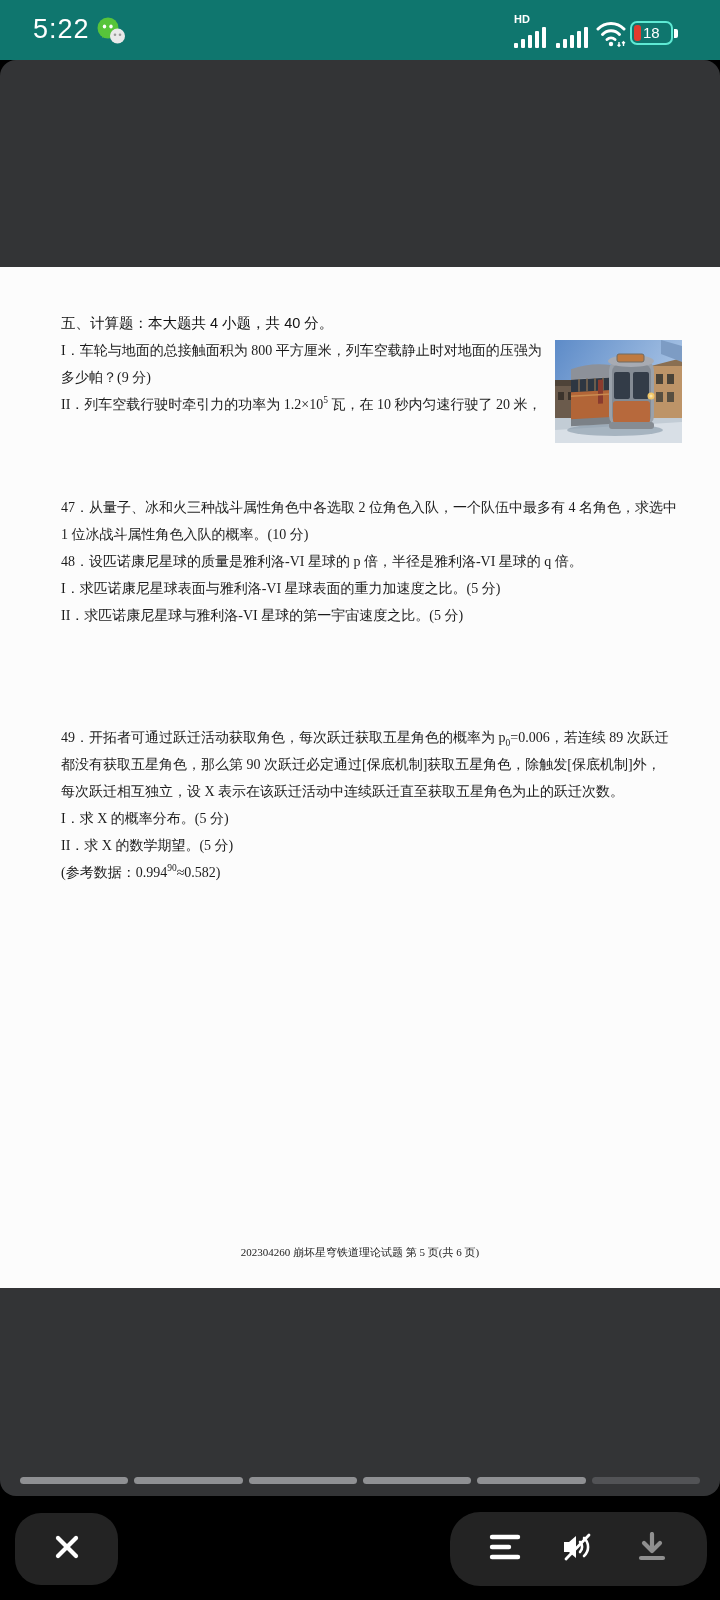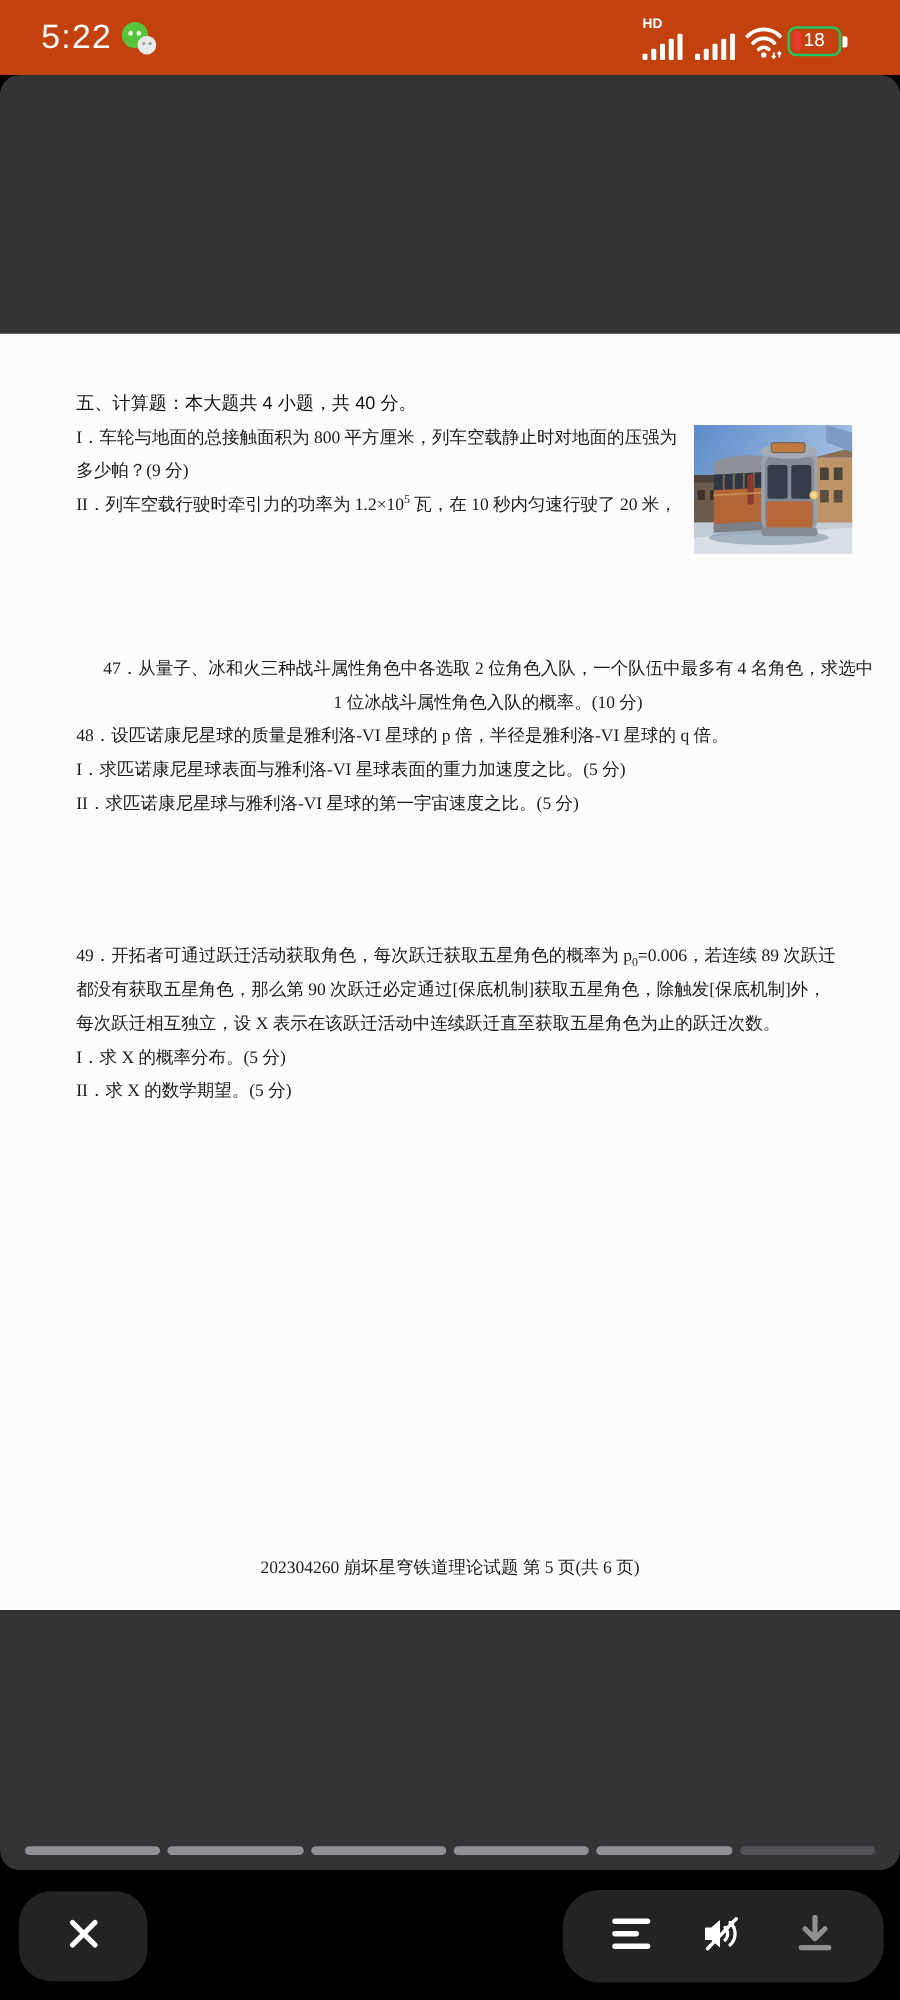--- a/index.html
+++ b/index.html
@@ -1,45 +1,45 @@
 <!DOCTYPE html>
 <html><head>
 <meta charset="utf-8">
 <style>
   html,body{margin:0;padding:0;background:#000;}
   .screen{position:relative;width:720px;height:1600px;background:#000;overflow:hidden;
           font-family:"Liberation Sans","DejaVu Sans",sans-serif;}
 
   
-  .status-bar{position:absolute;left:0;top:0;width:720px;height:60px;background:#c2410c;}
+  .status-bar{position:absolute;left:0;top:0;width:720px;height:60px;background:#0f766e;}
   .sb-time{position:absolute;left:33px;top:14px;color:#fff;font-size:27px;font-weight:400;letter-spacing:1px;}
   .sb-wechat{position:absolute;left:96px;top:16px;width:30px;height:30px;}
   .sb-hd{position:absolute;left:514px;top:13px;color:#fff;font-size:11px;font-weight:700;}
   .sig{position:absolute;top:24px;width:38px;height:24px;display:flex;align-items:flex-end;gap:3px;}
   .sig i{display:block;width:4px;background:#fff;border-radius:1px;}
   .sig.g1{left:514px;} .sig.g2{left:556px;}
   .sb-wifi{position:absolute;left:596px;top:20px;}
-  .sb-batt{position:absolute;left:630px;top:21px;width:43px;height:24px;border:2px solid #22c55e;border-radius:7px;box-sizing:border-box;}
+  .sb-batt{position:absolute;left:630px;top:21px;width:43px;height:24px;border:2px solid #5eead4;border-radius:7px;box-sizing:border-box;}
   .sb-batt .fill{position:absolute;left:2px;top:2px;bottom:2px;width:7px;background:#e23b2e;border-radius:3px;}
   .sb-batt .pct{position:absolute;left:11px;top:1px;color:#fff;font-size:15px;font-weight:500;}
   .sb-batt .tip{position:absolute;right:-7px;top:6px;width:4px;height:9px;background:#fff;border-radius:0 2px 2px 0;}
 
   
   .viewer{position:absolute;left:0;top:60px;width:720px;height:1436px;background:#333436;border-radius:16px;}
 
   
   .doc-page{position:absolute;left:0;top:207px;width:720px;height:1021px;background:#fcfcfc;color:#1c1c1c;
             font-family:"Liberation Serif","DejaVu Serif",serif;font-size:14px;}
   .doc-content{padding:43px 0 0 61px;}
   .line{height:27px;line-height:27px;white-space:nowrap;}
   .doc-heading{font-family:"Liberation Sans","DejaVu Sans",sans-serif;font-weight:400;font-size:14.5px;color:#111;}
-  .gap-q47{margin-top:104px;text-align:center;} .gap-q48{} .gap-q49{margin-top:95px;}
+  .gap-q47{margin-top:76px;} .gap-q48{} .gap-q49{margin-top:95px;}
   .sup{vertical-align:super;font-size:9.5px;line-height:0;}
   .sub{vertical-align:sub;font-size:9.5px;line-height:0;}
-  .doc-footer{position:absolute;left:0;top:978px;width:720px;text-align:center;font-size:14px;color:#222;}
+  .doc-footer{position:absolute;left:0;top:978px;width:720px;text-align:center;font-size:11px;color:#222;}
   .tram-fig{position:absolute;left:555px;top:73px;width:127px;height:103px;overflow:hidden;}
 
   
   .progress-bar{position:absolute;left:20px;top:1417px;width:680px;height:7px;display:flex;gap:6px;}
   .progress-bar .seg{flex:1;height:7px;border-radius:3.5px;background:#525356;}
   .progress-bar .seg-on{background:#8f9093;}
 
   
   .close-btn{position:absolute;left:15px;top:1513px;width:103px;height:72px;background:#232323;border-radius:26px;
              display:flex;align-items:center;justify-content:center;}
@@ -171,20 +171,21 @@
           <div class="line">I．求匹诺康尼星球表面与雅利洛-VI 星球表面的重力加速度之比。(5 分)</div>
           <div class="line">II．求匹诺康尼星球与雅利洛-VI 星球的第一宇宙速度之比。(5 分)</div>
         </div>
 
         <div class="gap-q49">
           <div class="line"><span>49．开拓者可通过跃迁活动获取角色，每次跃迁获取五星角色的概率为 p</span><span class="sub">0</span><span>=0.006，若连续 89 次跃迁</span></div>
           <div class="line">都没有获取五星角色，那么第 90 次跃迁必定通过[保底机制]获取五星角色，除触发[保底机制]外，</div>
           <div class="line">每次跃迁相互独立，设 X 表示在该跃迁活动中连续跃迁直至获取五星角色为止的跃迁次数。</div>
           <div class="line">I．求 X 的概率分布。(5 分)</div>
           <div class="line">II．求 X 的数学期望。(5 分)</div>
+          <div class="line"><span>(参考数据：0.994</span><span class="sup">90</span><span>≈0.582)</span></div>
         </div>
       </div>
 
       <div class="doc-footer">202304260 崩坏星穹铁道理论试题 第 5 页(共 6 页)</div>
     </div>
 
     <div class="progress-bar">
         <div class="seg seg-on"></div>
         <div class="seg seg-on"></div>
         <div class="seg seg-on"></div>

